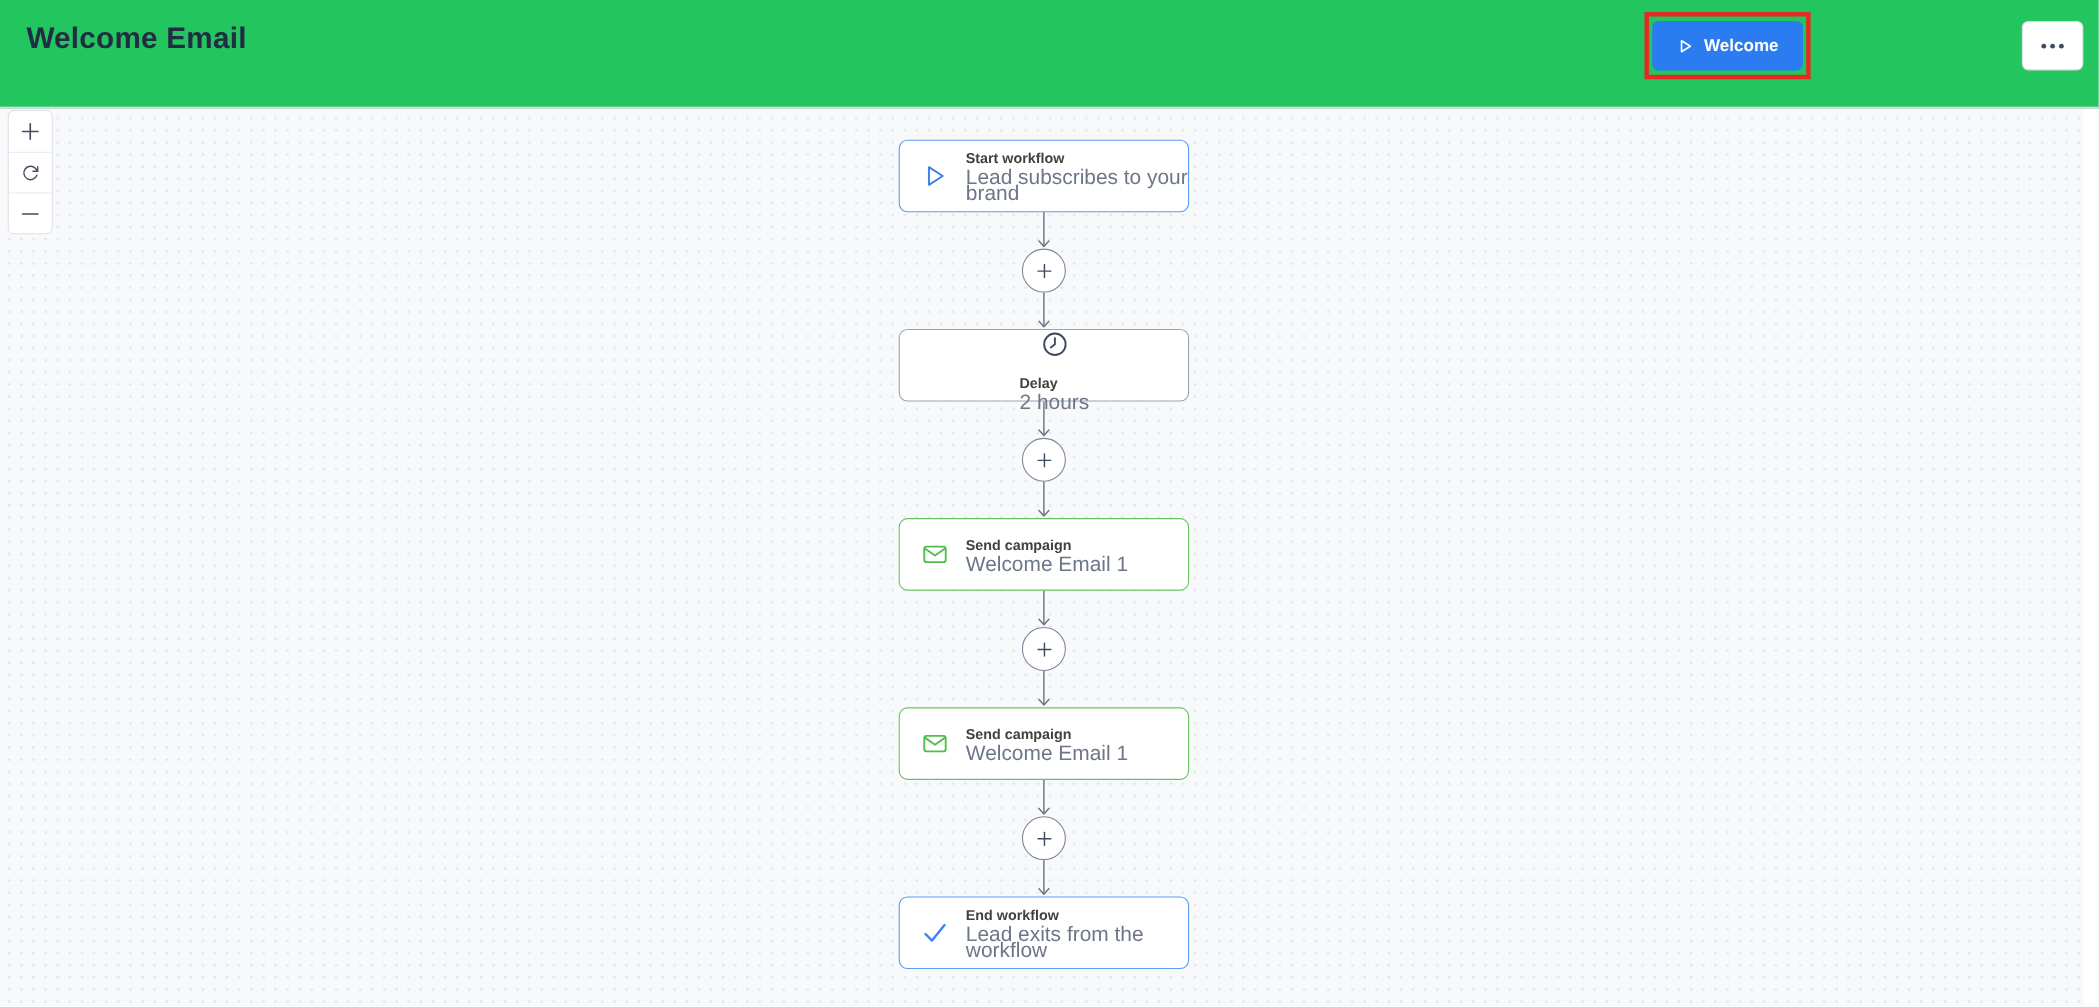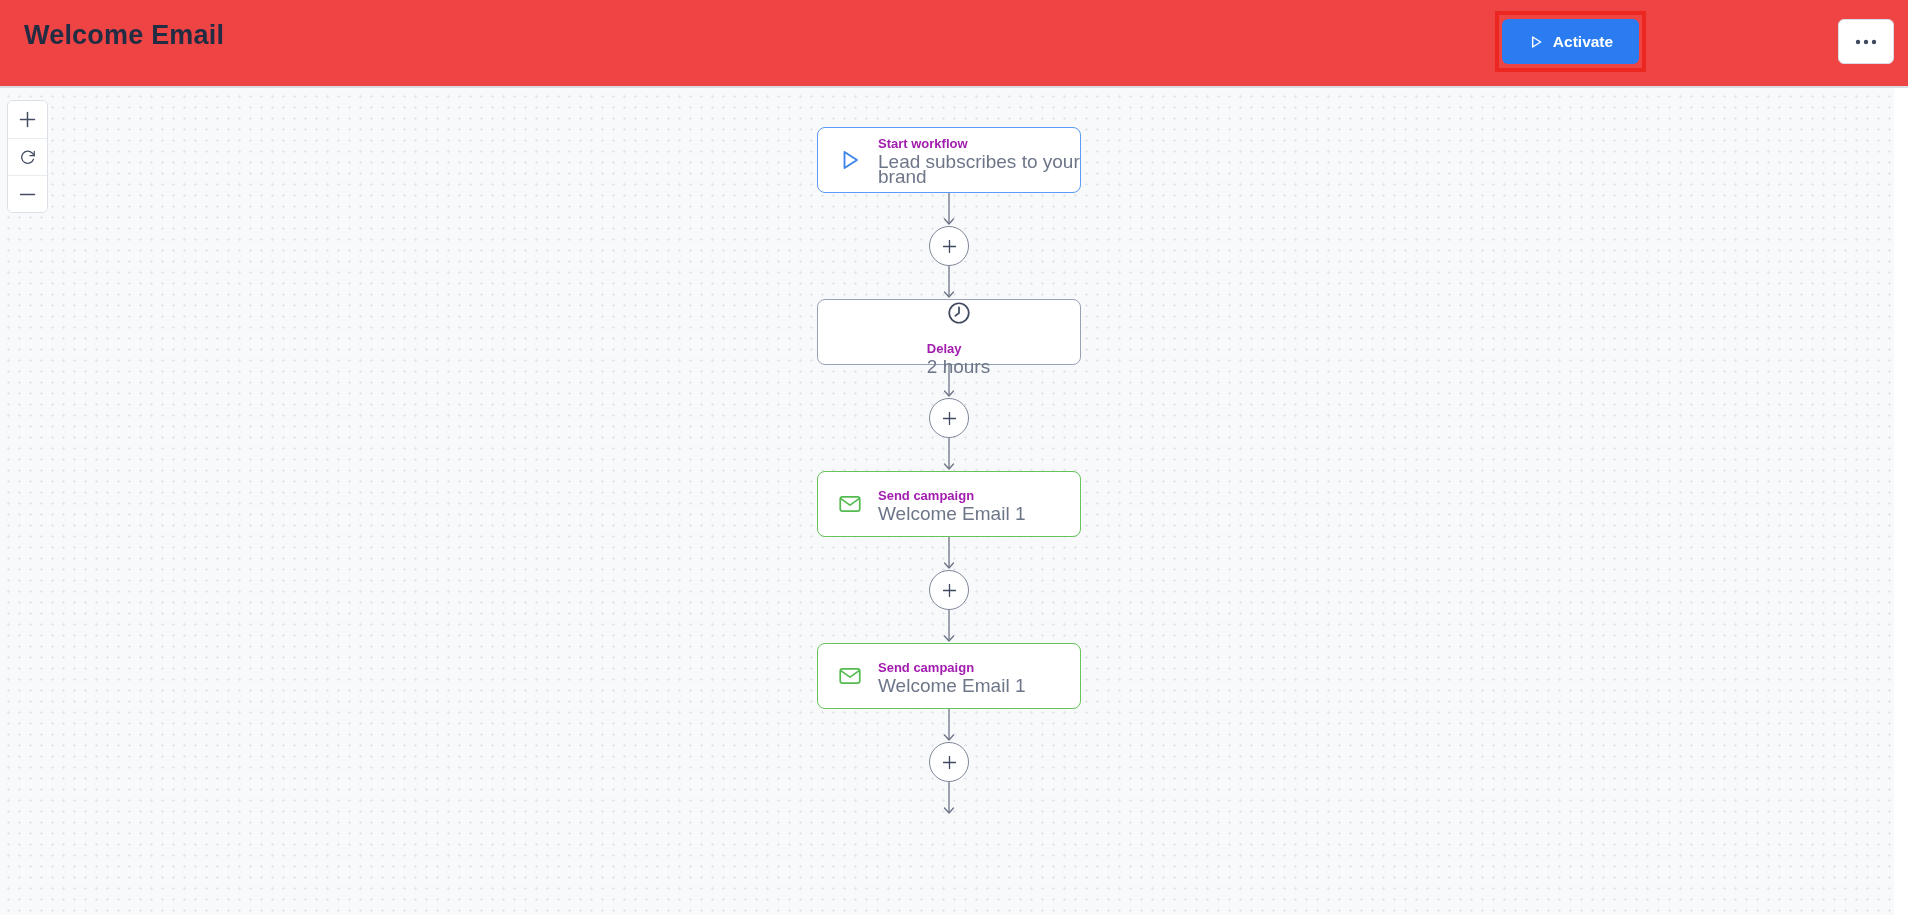--- a/index.html
+++ b/index.html
@@ -1,22 +1,22 @@
 <!DOCTYPE html>
 <html><head>
 <meta charset="utf-8">
 <style>
   * { margin:0; padding:0; box-sizing:border-box; }
   html,body { width:1908px; height:915px; overflow:hidden; }
   body { font-family:"Liberation Sans", sans-serif; background:#ffffff; position:relative; }
 
   
   .header {
-    position:absolute; top:0; left:0; width:1908px; height:88px;
-    background:#ef4444; border-bottom:2px solid #d9dce2; z-index:5;
+    position:absolute; top:0; left:0; width:1908px; height:99px;
+    background:#22c55e; border-bottom:2px solid #d9dce2; z-index:5;
   }
   .page-title {
     position:absolute; left:24px; top:20px;
     font-size:27px; font-weight:600; color:#222d43; letter-spacing:0.2px;
   }
   .btn {
     position:absolute; top:19px; height:45px;
     display:flex; align-items:center; justify-content:center; gap:9px;
     border-radius:6px; font-size:15.5px; font-weight:700; cursor:pointer;
     border:none;
@@ -65,21 +65,21 @@
   .node {
     width:264px; height:66px; background:#ffffff; border-radius:8px;
     display:flex; align-items:center; padding-left:19px; gap:15px;
     cursor:pointer;
   }
   .node--blue  { border:1px solid #5b9bf7; }
   .node--gray  { border:1px solid #99a2b4;flex-direction:column; }
   .node--green { border:1px solid #68c35c; }
   .node-icon { width:26px; height:26px; display:flex; align-items:center; justify-content:center; flex:none; }
   .node-text { display:flex; flex-direction:column; gap:3px; }
-  .node-label { font-size:13px; font-weight:700; color:#a21caf; line-height:15px; }
+  .node-label { font-size:13px; font-weight:700; color:#404040; line-height:15px; }
   .node-sub   { font-size:19px; font-weight:400; color:#6d7688; line-height:15px; }
 
   .connector { display:flex; flex-direction:column; align-items:center; height:106px; }
   .add-step-btn {
     width:40px; height:40px; border-radius:50%; background:#ffffff;
     border:1px solid #7e8799; cursor:pointer;
     display:flex; align-items:center; justify-content:center; flex:none;
   }
   .arrow-svg { display:block; flex:none; }
 </style>
@@ -90,21 +90,21 @@
   <div class="page-title">Welcome Email</div>
 
   <div class="annotation-box"></div>
 
   <button class="btn btn-primary btn-activate">
     <span style="display:flex;">
       <svg width="16" height="16" viewBox="0 0 24 24" fill="none" stroke="#ffffff" stroke-width="2.2" stroke-linejoin="round" stroke-linecap="round">
           <path d="M7 4.5 L19 12 L7 19.5 Z"></path>
         </svg>
     </span>
-    <span>Activate</span>
+    <span>Welcome</span>
   </button>
 
 
   <button class="btn btn-more">
     <span style="display:flex;">
       <svg width="22" height="6" viewBox="0 0 22 6">
           <circle cx="3" cy="3" r="2.2" fill="#3f4a5f"></circle>
           <circle cx="11" cy="3" r="2.2" fill="#3f4a5f"></circle>
           <circle cx="19" cy="3" r="2.2" fill="#3f4a5f"></circle>
         </svg>
@@ -263,15 +263,26 @@
               <line x1="0.5" y1="6.5" x2="12.5" y2="6.5"></line>
             </svg>
           </span>
       </button>
       <svg class="arrow-svg" width="16" height="33" viewBox="0 0 16 33" fill="none" stroke="#6b7385" stroke-width="1.3" stroke-linecap="round" stroke-linejoin="round">
           <line x1="8" y1="0" x2="8" y2="30"></line>
           <polyline points="3.5,26 8,31 12.5,26"></polyline>
         </svg>
     </div>
 
+    <div class="node node--blue">
+      <span class="node-icon">
+        <svg width="28" height="28" viewBox="0 0 24 24" fill="none" stroke="#3b82ec" stroke-width="2" stroke-linecap="round" stroke-linejoin="round">
+            <polyline points="4 13 9.5 18.5 20 5.5"></polyline>
+          </svg>
+      </span>
+      <span class="node-text">
+        <span class="node-label">End workflow</span>
+        <span class="node-sub">Lead exits from the workflow</span>
+      </span>
+    </div>
 
   </div>
 </div>
 
 </body></html>

